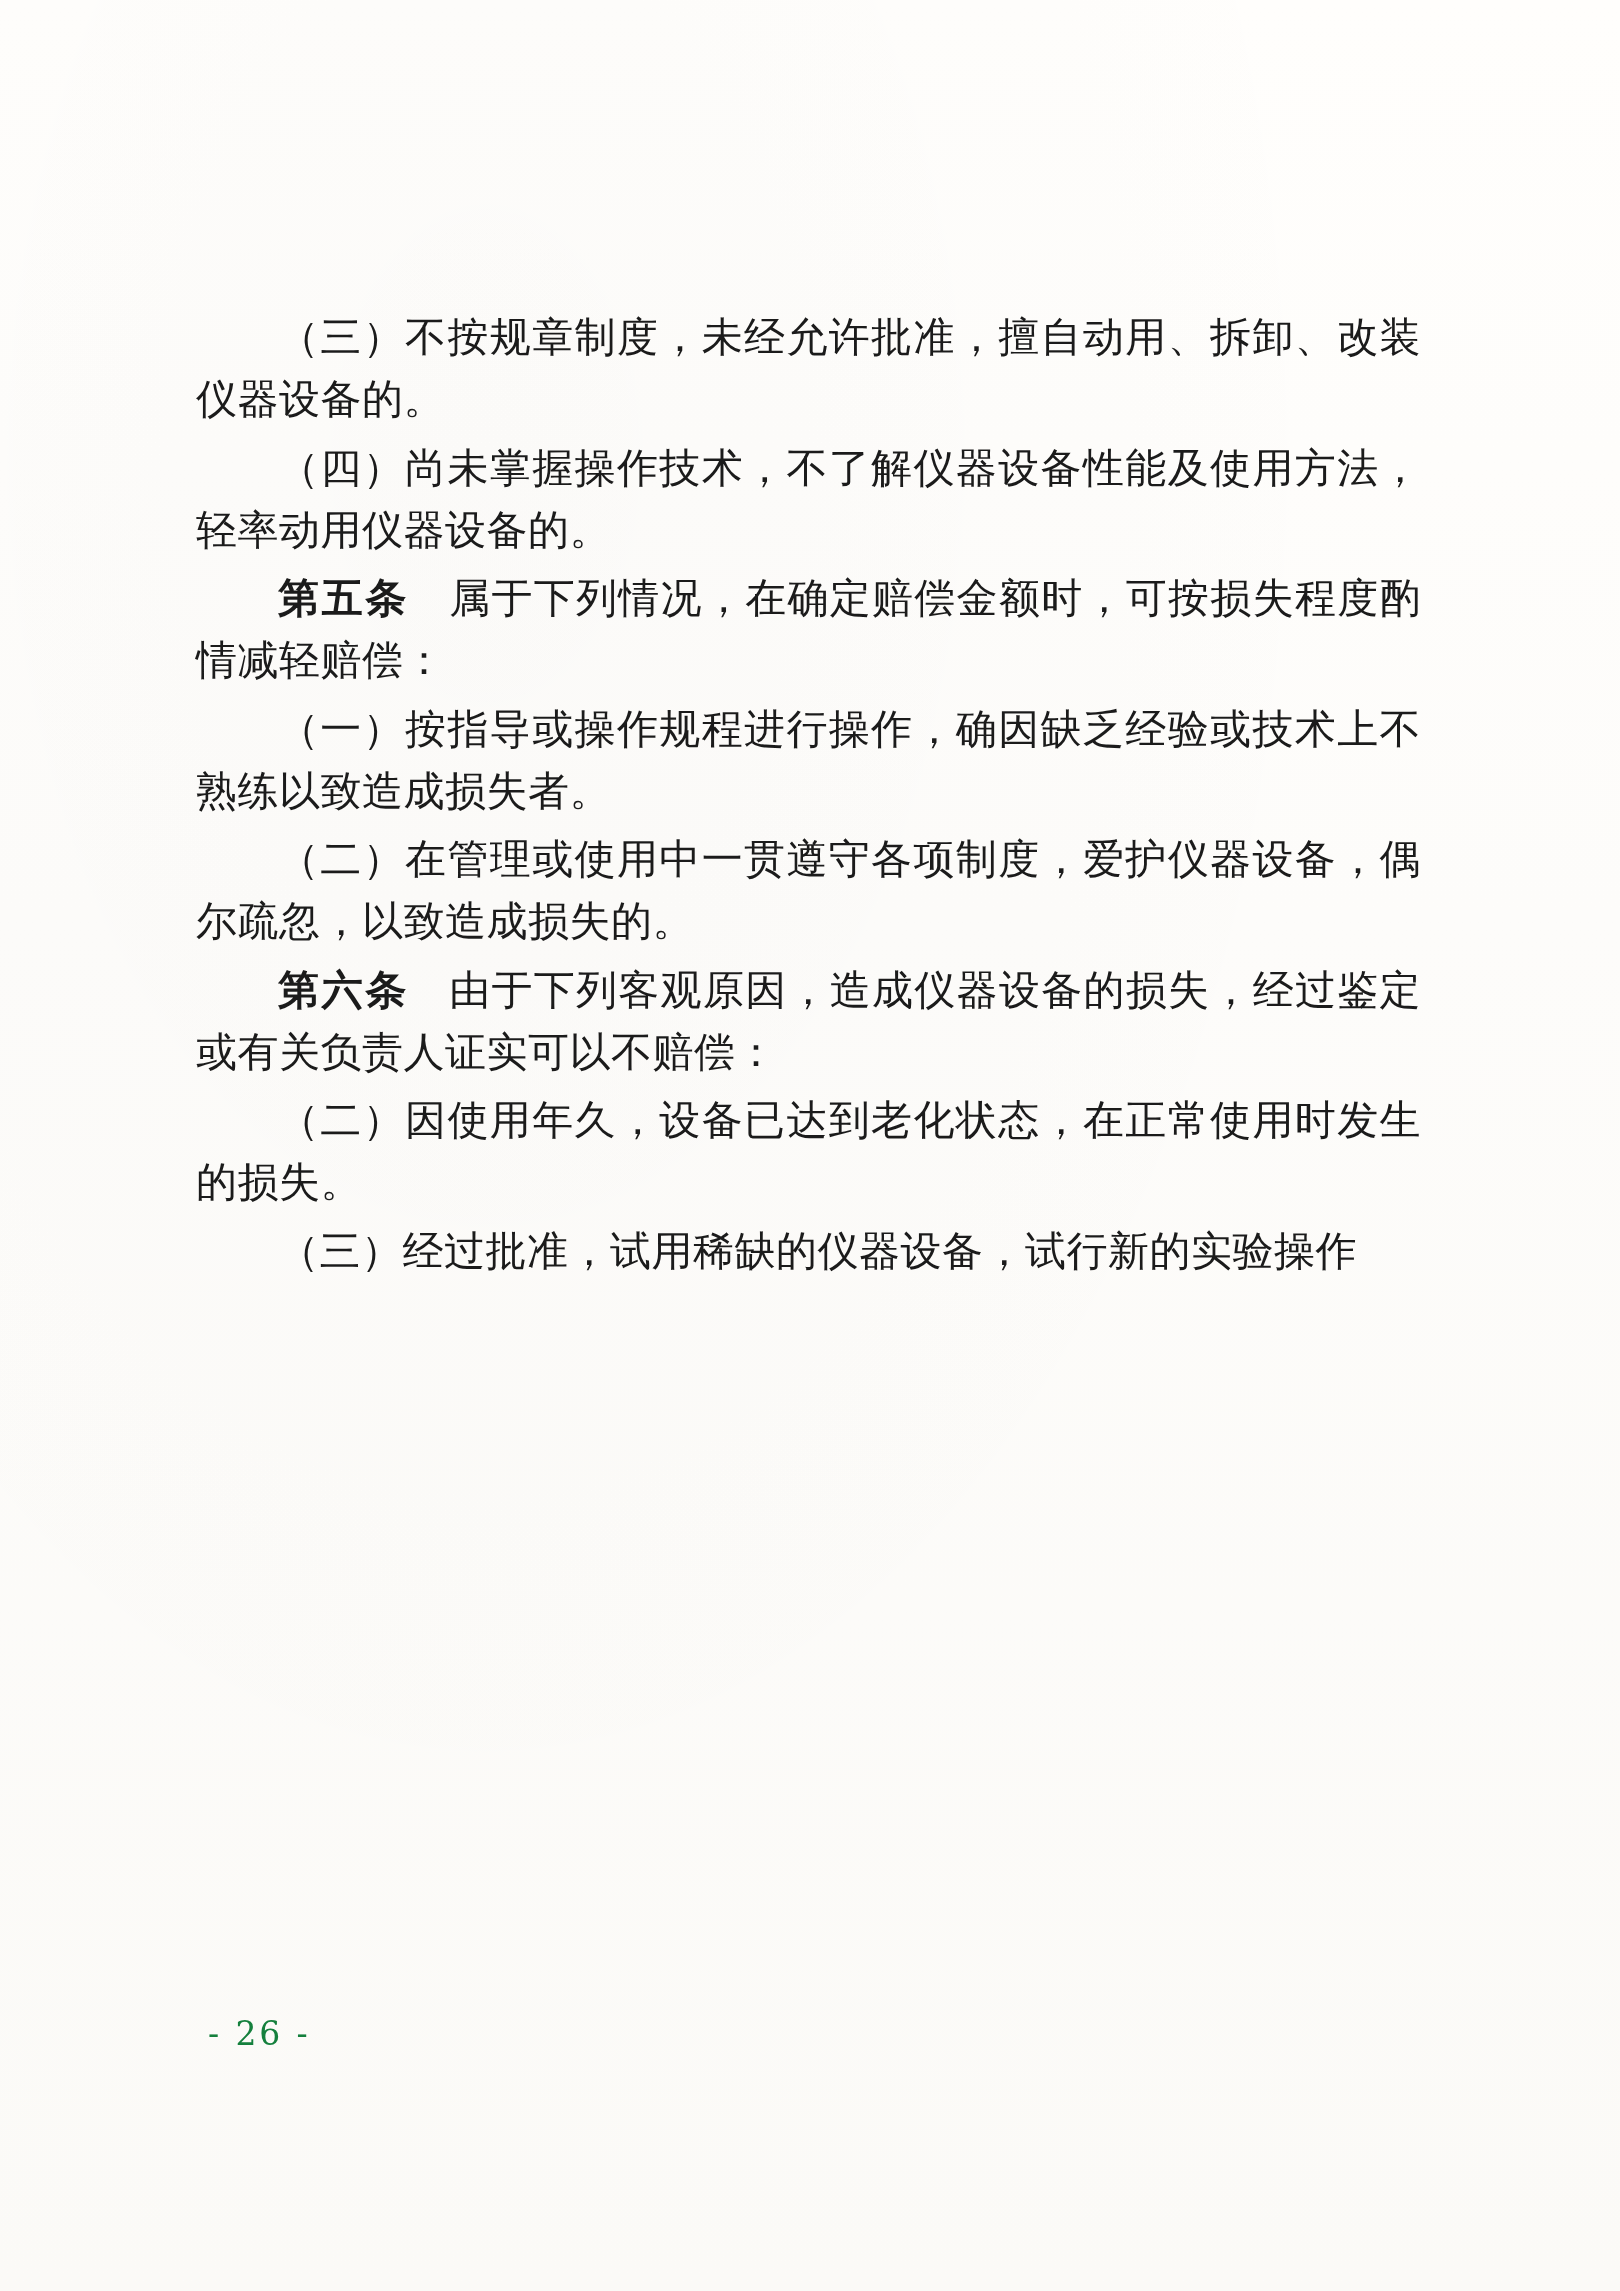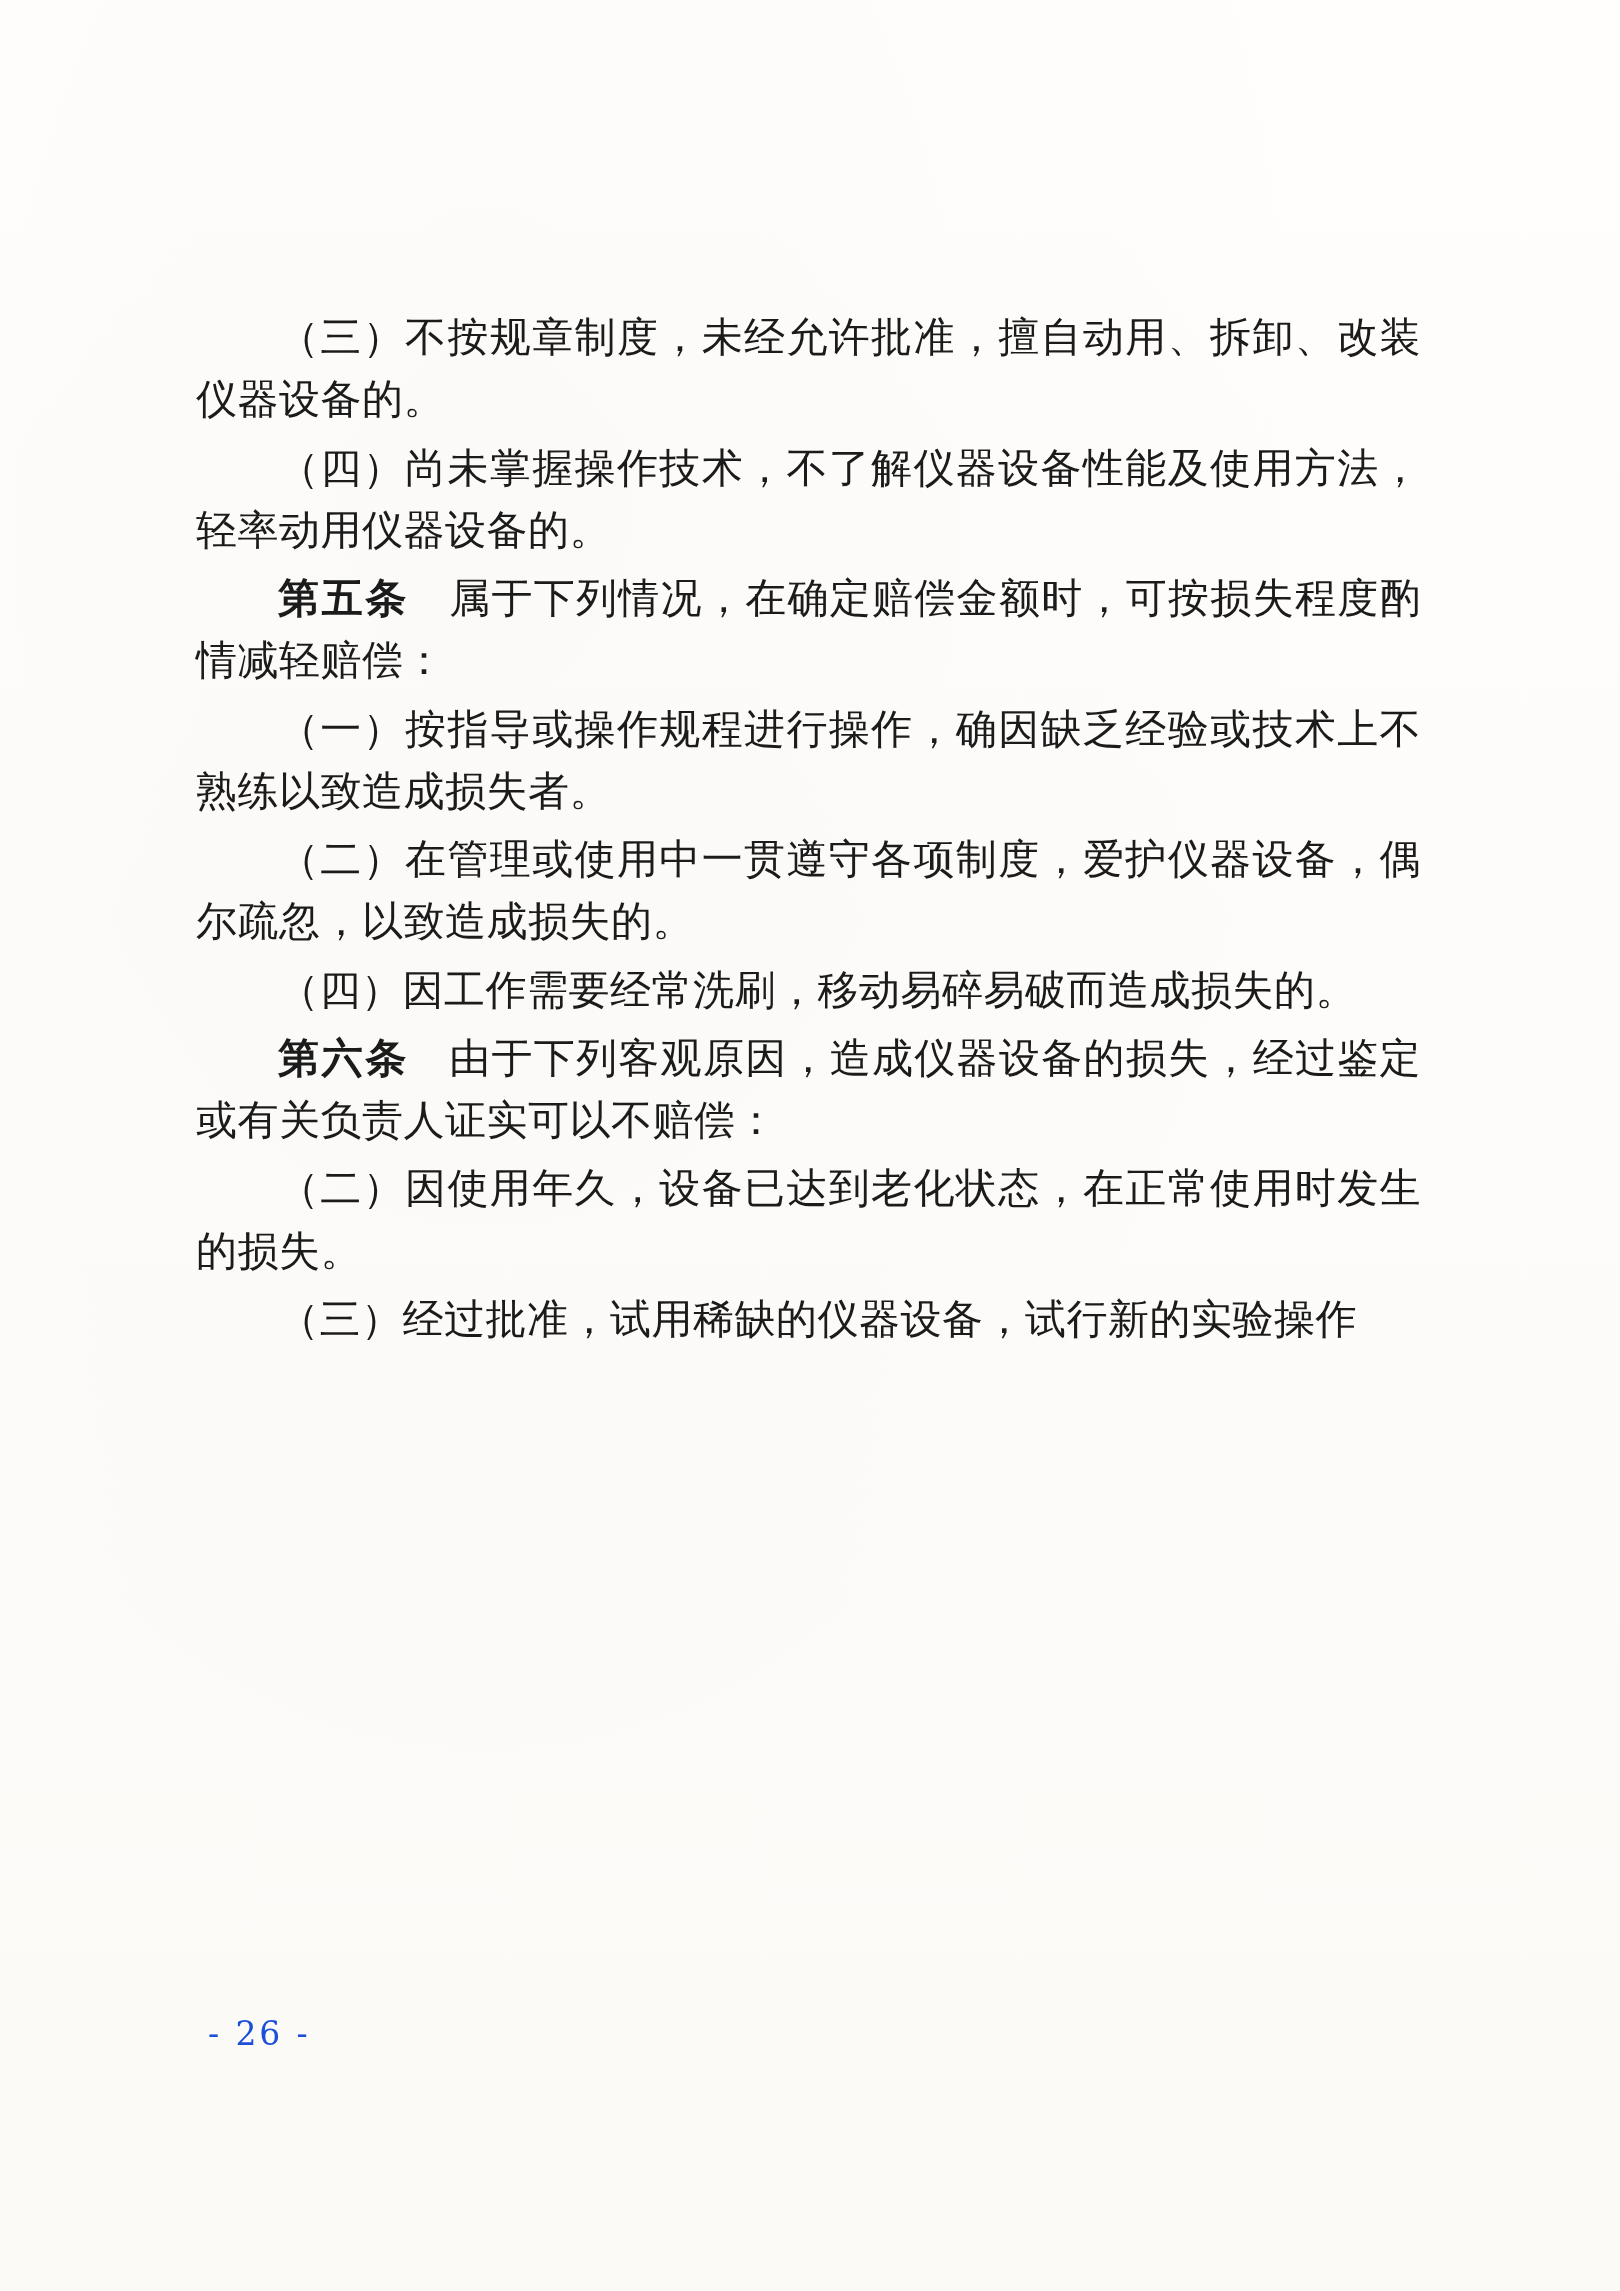--- a/index.html
+++ b/index.html
@@ -48,21 +48,21 @@
     font-weight: bold;
     letter-spacing: 2px;
   }
   .gap-sm { display: inline-block; width: 39px; }
   .pagenum {
     position: absolute;
     left: 208px;
     top: 2014px;
     font-size: 33px;
     letter-spacing: 2.9px;
-    color: #1d4ed8;
+    color: #15803d;
     font-family: "DejaVu Serif", "Liberation Serif", serif;
   }
 </style>
 </head>
 <body>
 
 <div class="page">
   <div class="paper-tint"></div>
 
   <div class="content">
@@ -72,21 +72,20 @@
     <p class="para indent">（四）尚未掌握操作技术，不了解仪器设备性能及使用方法，轻率动用仪器设备的。</p>
 
 
     <p class="para indent"><span class="artnum">第五条</span><span class="gap-sm"></span><span>属于下列情况，在确定赔偿金额时，可按损失程度酌情减轻赔偿：</span></p>
 
     <p class="para indent">（一）按指导或操作规程进行操作，确因缺乏经验或技术上不熟练以致造成损失者。</p>
 
     <p class="para indent">（二）在管理或使用中一贯遵守各项制度，爱护仪器设备，偶尔疏忽，以致造成损失的。</p>
 
 
-    <p class="para indent">（四）因工作需要经常洗刷，移动易碎易破而造成损失的。</p>
 
     <p class="para indent"><span class="artnum">第六条</span><span class="gap-sm"></span><span>由于下列客观原因，造成仪器设备的损失，经过鉴定或有关负责人证实可以不赔偿：</span></p>
 
 
     <p class="para indent">（二）因使用年久，设备已达到老化状态，在正常使用时发生的损失。</p>
 
     <p class="para indent">（三）经过批准，试用稀缺的仪器设备，试行新的实验操作</p>
 
   </div>
 

